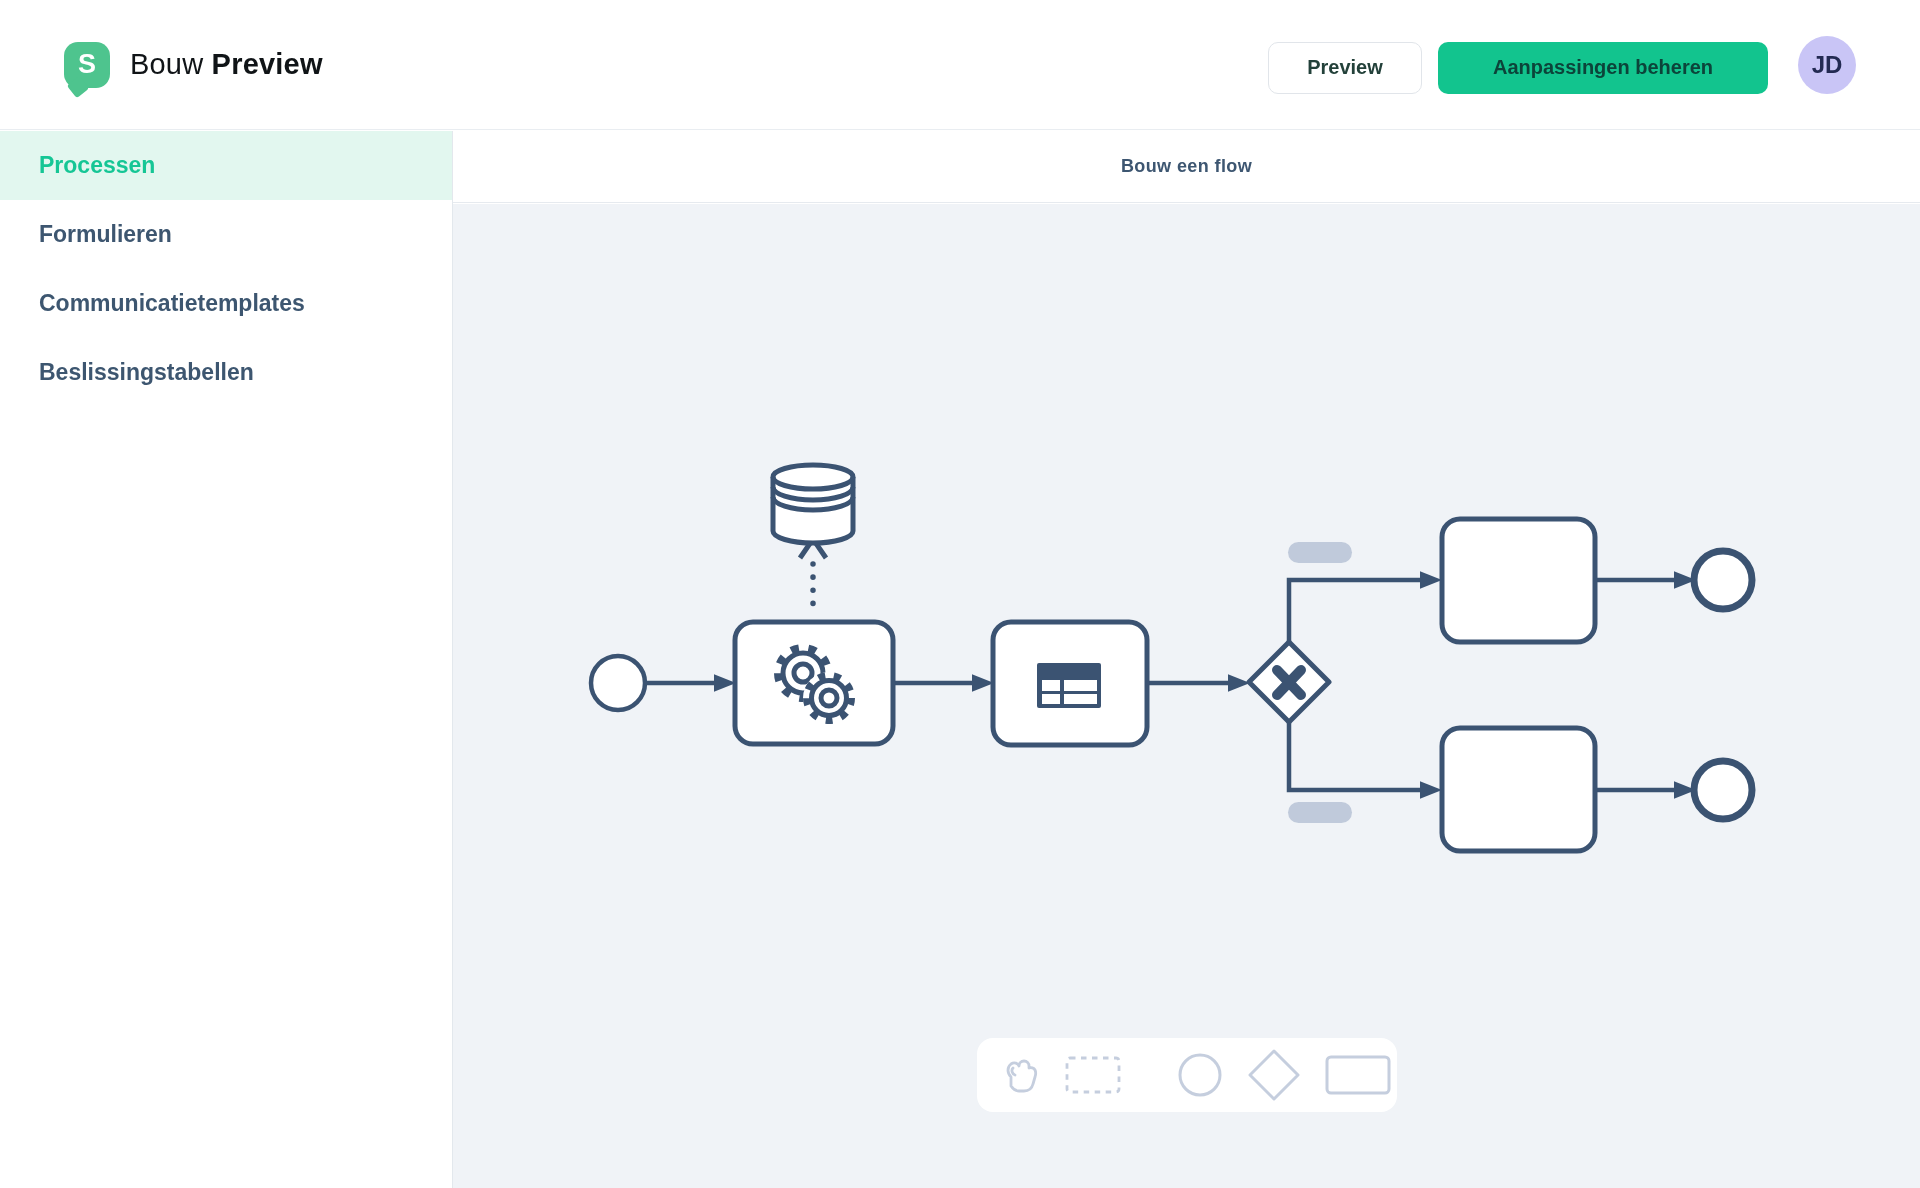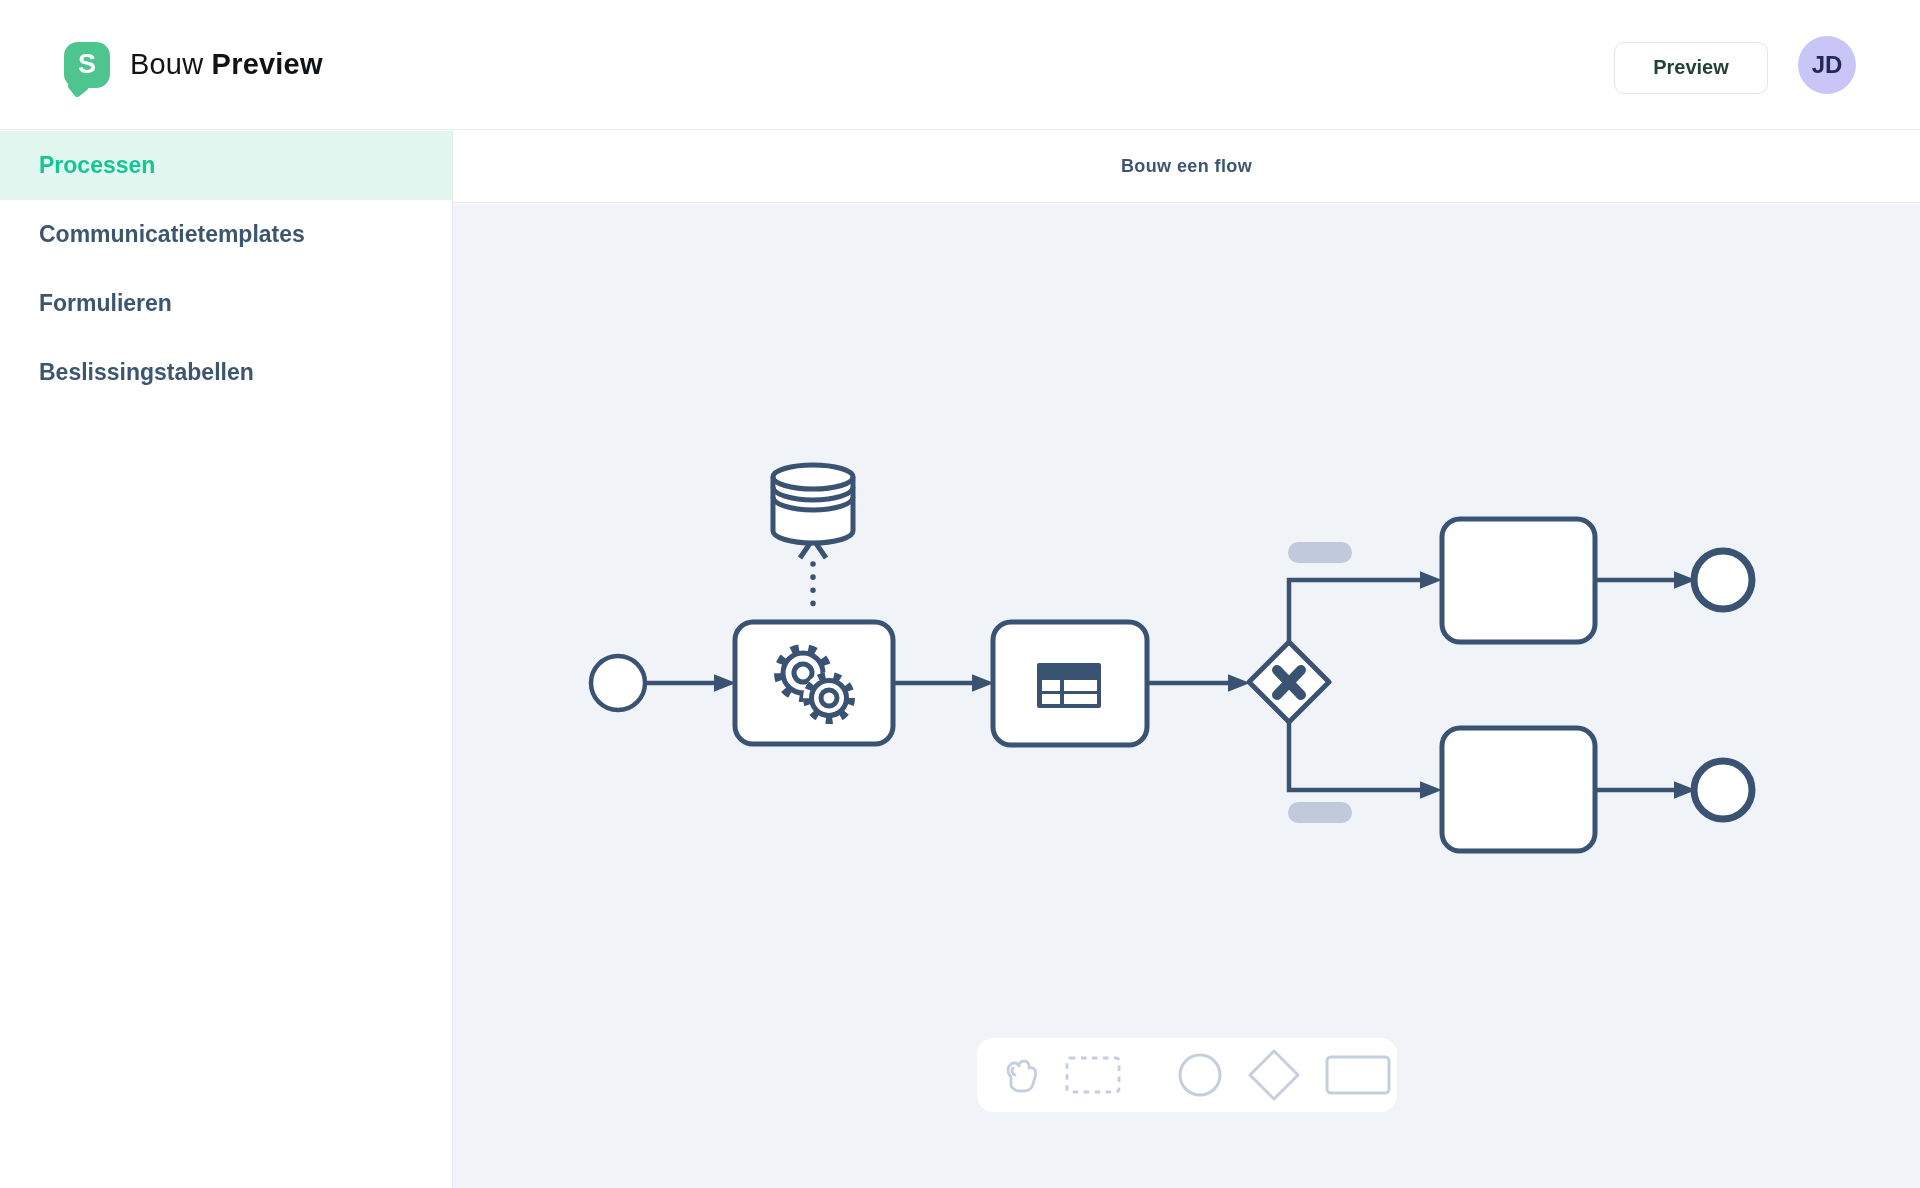--- a/index.html
+++ b/index.html
@@ -58,28 +58,29 @@
 <div class="header">
   <div class="logo-group">
     <div class="logo-bubble">
       <div class="tail"></div>
       <span class="logo-s">S</span>
     </div>
     <div class="wordmark"><span>Bouw</span>&nbsp;<span class="bold">Preview</span></div>
   </div>
   <div class="header-right">
     <button class="btn btn-preview">Preview</button>
+    <button class="btn btn-primary">Aanpassingen beheren</button>
     <div class="avatar">JD</div>
   </div>
 </div>
 
 <div class="sidebar">
   <div class="nav-item active">Processen</div>
+  <div class="nav-item">Formulieren</div>
   <div class="nav-item">Communicatietemplates</div>
-  <div class="nav-item">Formulieren</div>
   <div class="nav-item">Beslissingstabellen</div>
 </div>
 
 <div class="titlebar">
   <div class="page-title">Bouw een flow</div>
 </div>
 
 <div class="canvas">
   <svg class="diagram" width="1467" height="984" viewBox="453 204 1467 984">
     <defs>

